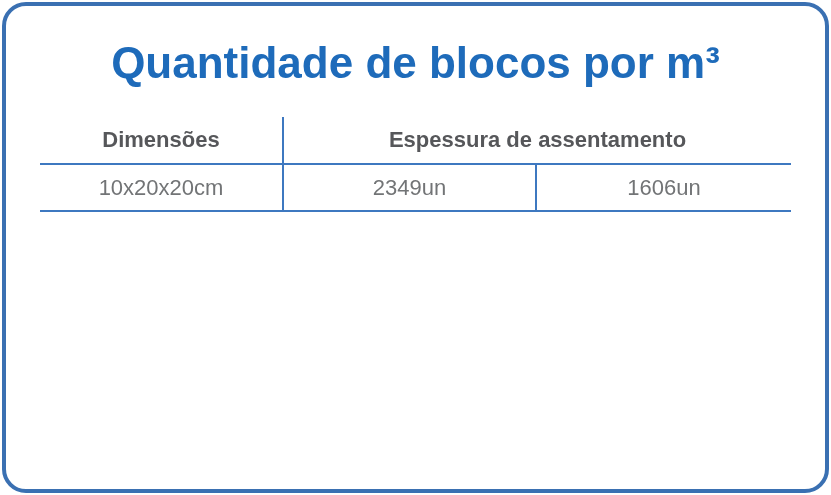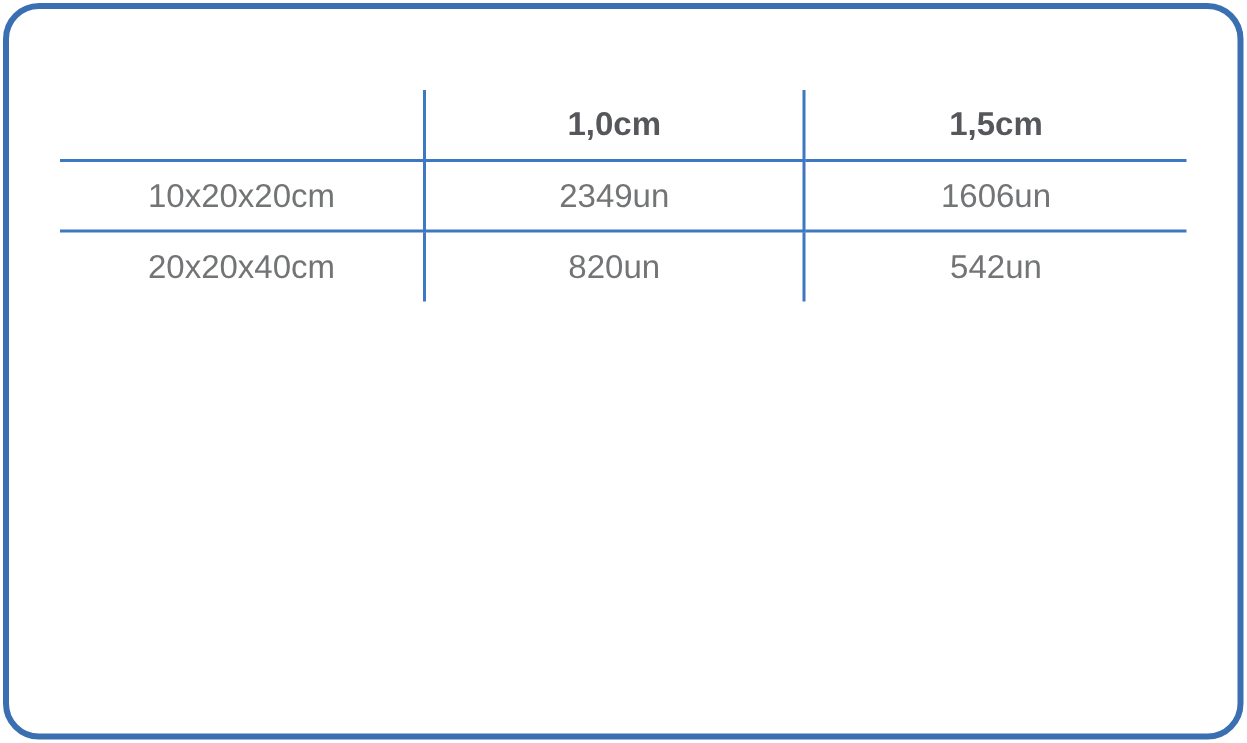--- a/index.html
+++ b/index.html
@@ -59,39 +59,34 @@
   }
   
   .br { border-right: 2px solid var(--grid-blue, #3e78c0); }
   .bb { border-bottom: 2px solid var(--grid-blue, #3e78c0); }
 </style>
 </head>
 <body>
 
 <div class="card">
   <h1 class="title">
+    <span class="tline">Quantidade de blocos por m³</span>
   </h1>
 
   <table class="blocks">
     <colgroup>
       <col class="c1">
         <col class="c2">
         <col class="c3">
     </colgroup>
     <tbody>
       <tr>
-        <th class="br bb"></th>
-        <th class="br bb">1,0cm</th>
-        <th class="bb">1,5cm</th>
+        <th class="br bb">Dimensões</th>
+        <th class="bb" colspan="2">Espessura de assentamento</th>
       </tr>
       <tr>
         <td class="br bb">10x20x20cm</td>
         <td class="br bb">2349un</td>
         <td class="bb">1606un</td>
       </tr>
-      <tr>
-        <td class="br">20x20x40cm</td>
-        <td class="br">820un</td>
-        <td>542un</td>
-      </tr>
     </tbody>
   </table>
 </div>
 
 </body></html>

